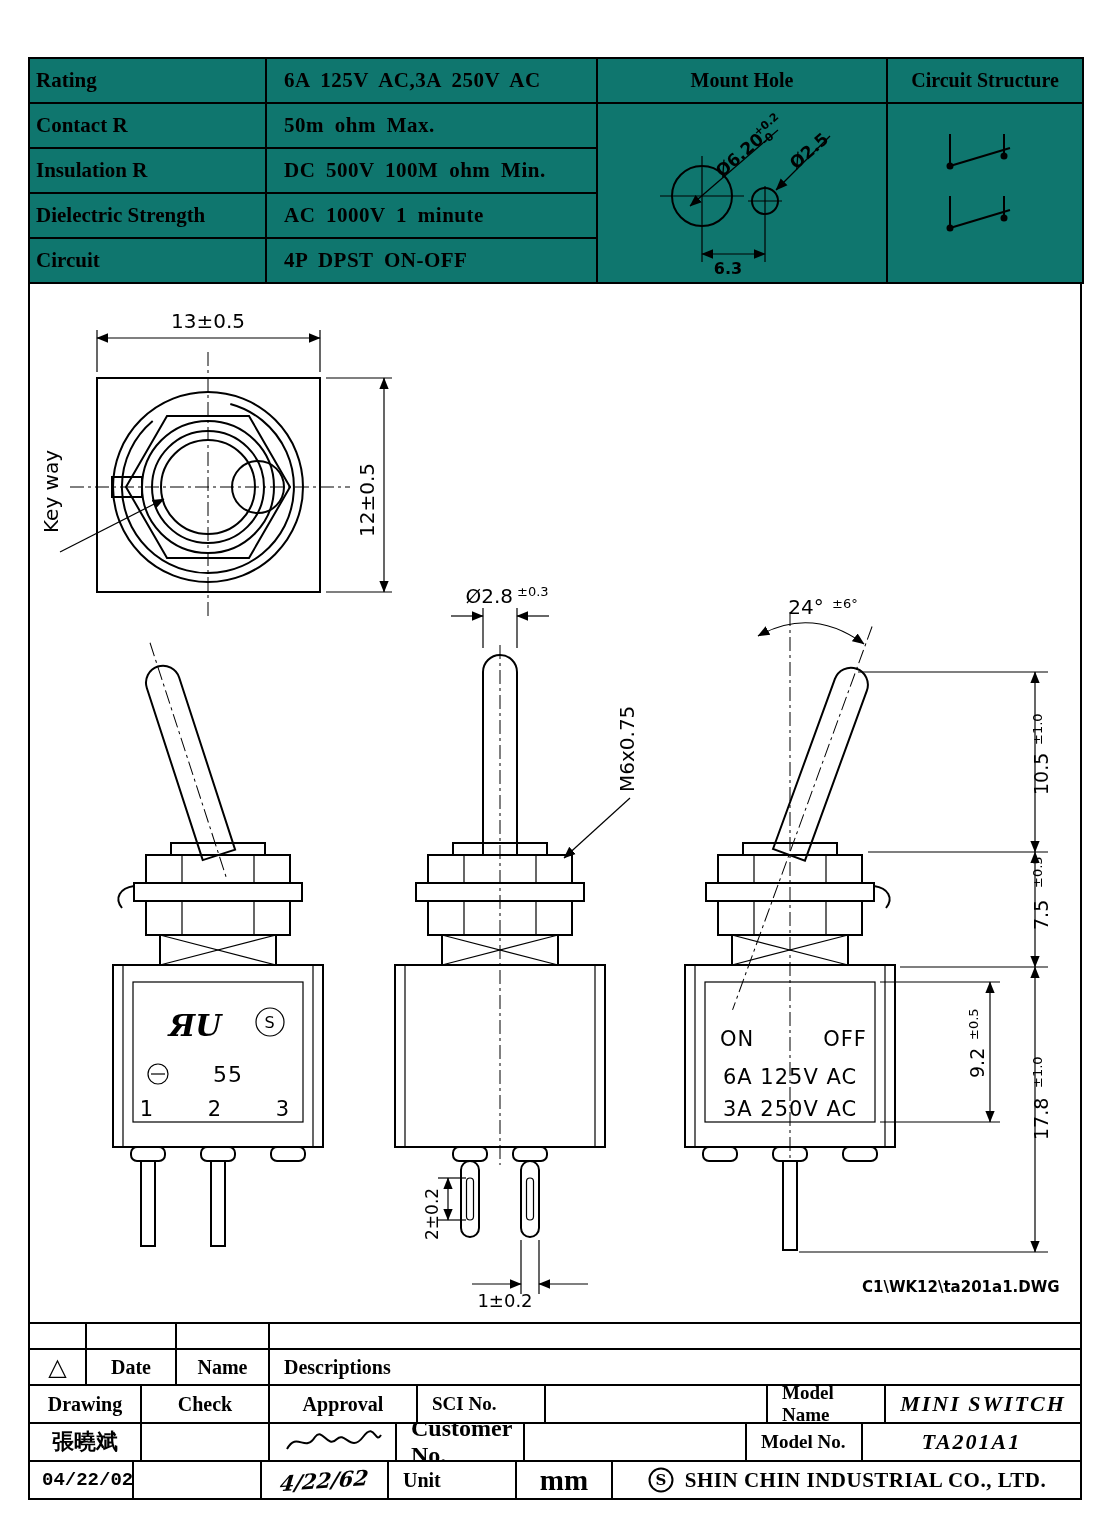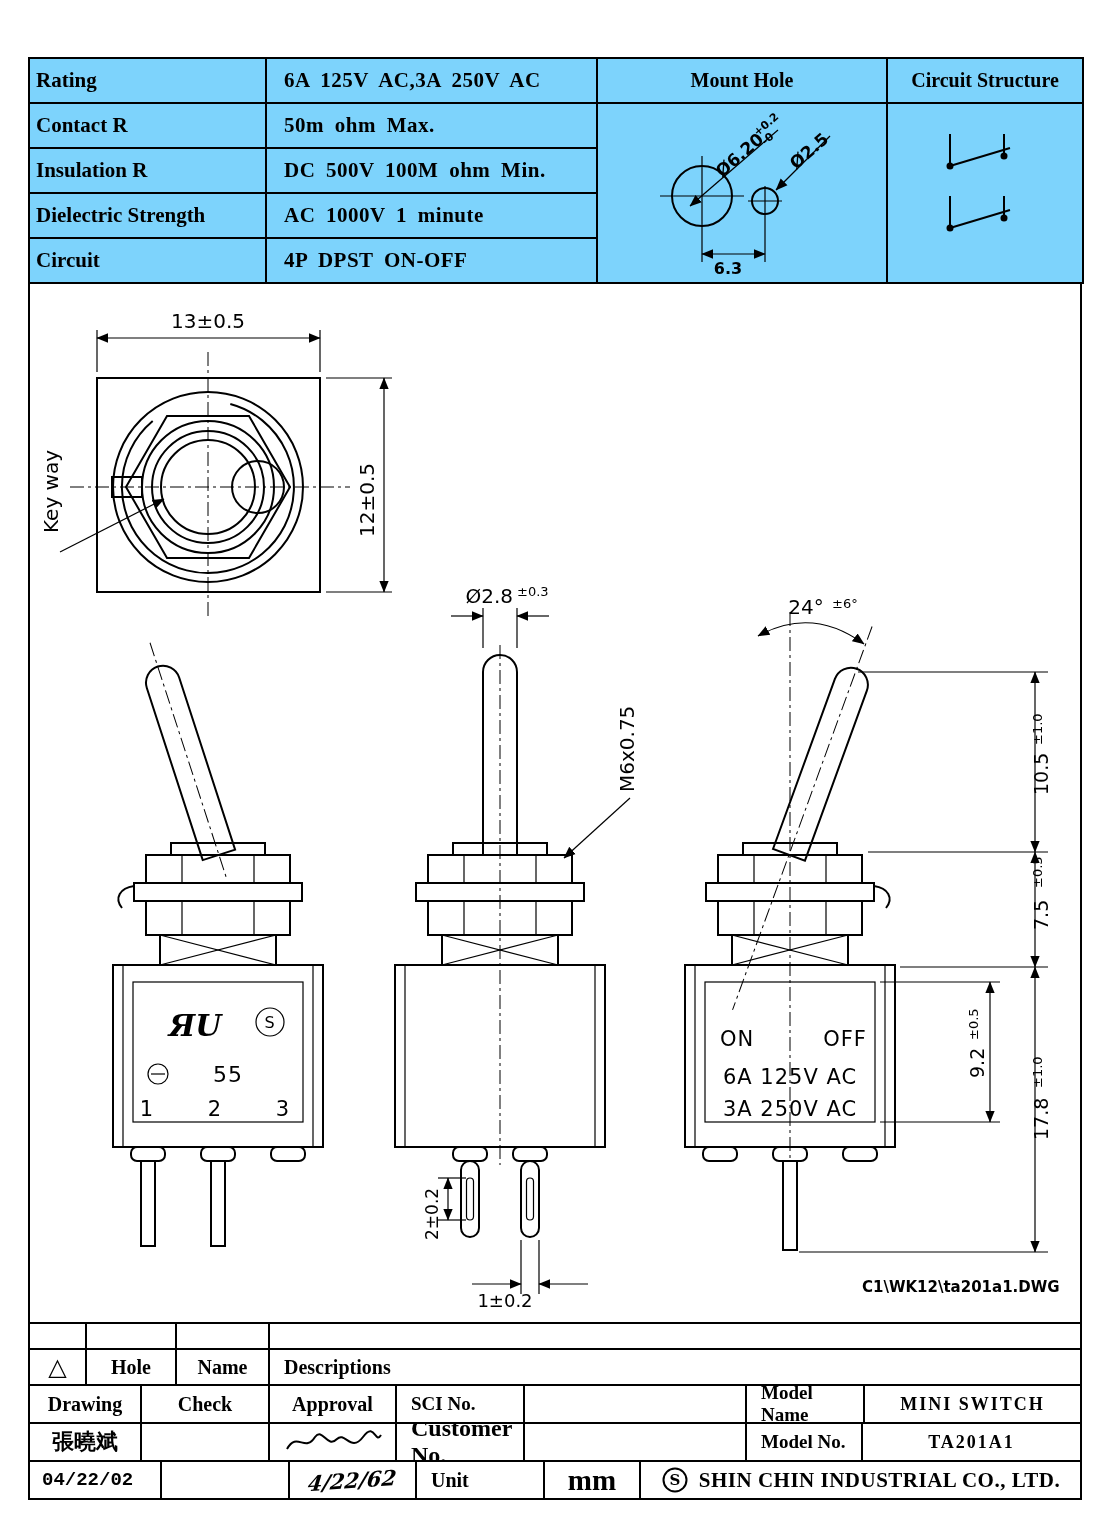--- a/index.html
+++ b/index.html
@@ -4,21 +4,21 @@
 <style>
   * { margin:0; padding:0; box-sizing:border-box; }
   html,body { background:#fff; }
   body {
     width:1108px; height:1514px; position:relative;
     font-family:"Liberation Serif", serif; color:#000;
   }
   .page-border { position:absolute; left:28px; top:57px; width:1054px; height:1443px; border:2px solid #000; }
 
   
-  .spec-table { position:absolute; left:28px; top:57px; border-collapse:collapse; table-layout:fixed; background:#7dd3fc; }
+  .spec-table { position:absolute; left:28px; top:57px; border-collapse:collapse; table-layout:fixed; background:#0f766e; }
   .spec-table td { border:2px solid #000; height:45px; font-weight:bold; font-size:21px; }
   .spec-table td.lbl { padding-left:6px; }
   .spec-table td.val { padding-left:17px; letter-spacing:.5px; word-spacing:5px; }
   .spec-table td.hdr { text-align:center; font-size:20px; }
   .spec-table td.draw-cell { padding:0; vertical-align:top; }
   .draw-cell svg { display:block; }
 
   
   .drawing-svg { position:absolute; left:0; top:0; }
   .obj  { stroke:#000; stroke-width:2; fill:none; }
@@ -32,21 +32,21 @@
 
   
   .title-block { position:absolute; left:28px; top:1322px; width:1054px; height:178px; border:2px solid #000; background:#fff; font-weight:bold; }
   .tb-row { display:flex; width:100%; }
   .tb-row.bt { border-top:2px solid #000; }
   .tb-cell { border-right:2px solid #000; display:flex; align-items:center; overflow:hidden; font-size:20px; }
   .tb-cell.grow { flex:1; border-right:none; }
   .tb-cell.c { justify-content:center; }
   .tb-cell.pl { padding-left:14px; }
   .mono { font-family:"Liberation Mono", monospace; font-size:19px; }
-  .big { font-size:18px; letter-spacing:2px; }
+  .big { font-size:22px; letter-spacing:2px;font-style:italic; }
   .sig-hand { font-style:italic; font-family:"DejaVu Serif", serif; font-size:21px; transform:rotate(-4deg) skewX(-10deg); display:inline-block; }
   .tri { font-size:24px; font-weight:normal; }
   .company { font-size:21px; letter-spacing:.5px; margin-left:10px; white-space:nowrap; }
 </style>
 </head>
 <body>
 
 <div class="page-border"></div>
 
 <table class="spec-table">
@@ -341,48 +341,48 @@
   <div class="tb-row" style="height:24px">
     <div class="tb-cell" style="width:57px"></div>
     <div class="tb-cell" style="width:90px"></div>
     <div class="tb-cell" style="width:93px"></div>
     <div class="tb-cell grow"></div>
   </div>
   <div class="tb-row bt" style="height:36px">
     <div class="tb-cell c" style="width:57px">
         <span class="tri">△</span>
       </div>
-    <div class="tb-cell c" style="width:90px">Hole</div>
+    <div class="tb-cell c" style="width:90px">Date</div>
     <div class="tb-cell c" style="width:93px">Name</div>
     <div class="tb-cell grow pl">Descriptions</div>
   </div>
   <div class="tb-row bt" style="height:38px">
     <div class="tb-cell c" style="width:112px">Drawing</div>
     <div class="tb-cell c" style="width:128px">Check</div>
-    <div class="tb-cell c" style="width:127px">Approval</div>
+    <div class="tb-cell c" style="width:148px">Approval</div>
     <div class="tb-cell pl" style="width:128px;font-size:19px">SCI No.</div>
     <div class="tb-cell" style="width:222px"></div>
     <div class="tb-cell pl" style="width:118px;font-size:19px">Model Name</div>
     <div class="tb-cell grow c big">MINI SWITCH</div>
   </div>
   <div class="tb-row bt" style="height:38px">
     <div class="tb-cell c" style="width:112px;font-size:22px">張曉斌</div>
     <div class="tb-cell" style="width:128px"></div>
     <div class="tb-cell c" style="width:127px">
       <svg width="104" height="30" viewBox="0 0 104 30">
         <path d="M6,22 C16,4 24,26 34,10 C42,0 46,22 56,12 C64,4 70,26 82,10 S94,18 100,8" stroke="#000" stroke-width="2" fill="none"></path>
       </svg>
     </div>
     <div class="tb-cell pl" style="width:128px;font-size:24px">Customer No.</div>
     <div class="tb-cell" style="width:222px"></div>
     <div class="tb-cell pl" style="width:116px;font-size:19px">Model No.</div>
     <div class="tb-cell grow c big">TA201A1</div>
   </div>
   <div class="tb-row bt" style="height:38px">
-    <div class="tb-cell pl mono" style="width:132px;padding-left:12px">04/22/02</div>
+    <div class="tb-cell pl mono" style="width:104px;padding-left:12px">04/22/02</div>
     <div class="tb-cell" style="width:128px"></div>
     <div class="tb-cell c" style="width:127px">
         <span class="sig-hand">4/22/62</span>
       </div>
     <div class="tb-cell pl" style="width:128px">Unit</div>
     <div class="tb-cell c" style="width:96px;font-size:29px">mm</div>
     <div class="tb-cell grow c">
       <svg width="28" height="28" viewBox="0 0 28 28">
         <circle cx="14" cy="14" r="11.5" stroke="#000" stroke-width="2" fill="none"></circle>
         <text x="14" y="19" text-anchor="middle" style="font-family:'DejaVu Serif',serif;font-size:15px;font-weight:bold;fill:#000">S</text>

